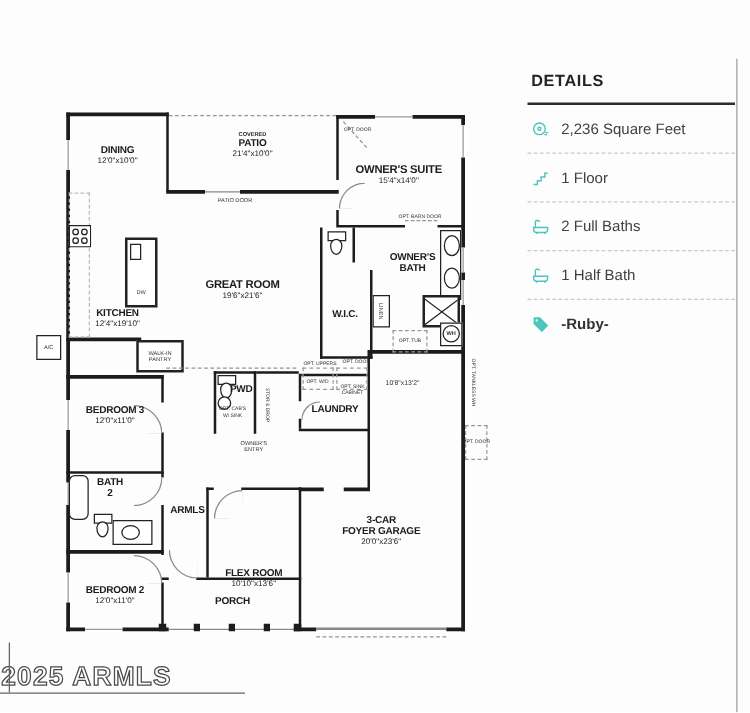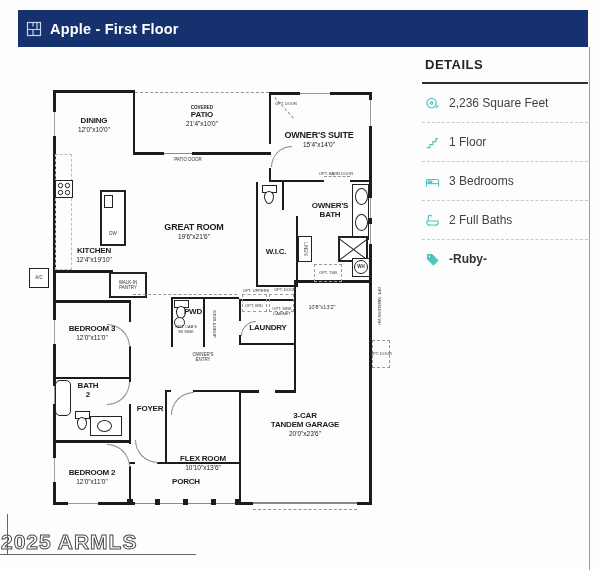--- a/index.html
+++ b/index.html
@@ -53,27 +53,20 @@
   .tinv{position:absolute;transform:translate(-50%,-50%);writing-mode:vertical-rl;font-size:4.5px;color:#333;white-space:nowrap;}
   
   #wm{position:absolute;left:1px;top:530px;font-size:21px;font-weight:bold;letter-spacing:1px;
       color:#fff;-webkit-text-stroke:1px #4a4a4a;}
 </style>
 </head>
 <body>
 
 <div id="stage">
 
-  <div id="hdr">
-    <svg width="16" height="16" viewBox="0 0 16 16" fill="none" stroke="#c7d2ef" stroke-width="1.2">
-      <rect x="1.5" y="1.5" width="13" height="13"></rect>
-      <path d="M1.5 8.5h5.5M7 1.5v4M7 8.5v6M7 8.5h7.5M11 1.5v7"></path>
-    </svg>
-    <span class="ttl">Apple - First Floor</span>
-  </div>
   <div class="vline" style="left:589px;top:47px;width:1px;height:523px;"></div>
 
   <div id="details">
     <h2>DETAILS</h2>
     <div class="rule"></div>
 
     <div class="drow">
       <svg width="15" height="15" viewBox="0 0 16 16" fill="none" stroke="currentColor" stroke-width="1.2">
         <circle cx="7" cy="7.5" r="5"></circle>
           <circle cx="7" cy="7.5" r="1.3"></circle>
@@ -82,39 +75,38 @@
       <span class="dlbl">2,236 Square Feet</span>
     </div>
 
     <div class="drow">
       <svg width="15" height="15" viewBox="0 0 16 16" fill="none" stroke="currentColor" stroke-width="1.2">
         <path d="M2 13.5h3.2v-3.2h3.2V7.1h3.2V3.9h2.4"></path>
       </svg>
       <span class="dlbl">1 Floor</span>
     </div>
 
-    <div class="drow">
-      <svg width="15" height="15" viewBox="0 0 16 16" fill="none" stroke="currentColor" stroke-width="1.2">
-        <path d="M1.5 12.5V6.8c0-.6.4-1 1-1h11c.6 0 1 .4 1 1v5.7"></path>
-          <path d="M1.5 10.3h13"></path>
-        <rect x="3.2" y="7.6" width="4.2" height="1.6" rx="0.8"></rect>
-          <path d="M1.5 12.5v1M14.5 12.5v1"></path>
-      </svg>
-      <span class="dlbl">3 Bedrooms</span>
-    </div>
 
     <div class="drow">
       <svg width="15" height="15" viewBox="0 0 16 16" fill="none" stroke="currentColor" stroke-width="1.2">
         <path d="M2 8.5h12v1.8c0 1.4-1.1 2.5-2.5 2.5h-7C3.1 12.8 2 11.7 2 10.3z"></path>
         <path d="M3.5 8.5V3.8c0-.7.6-1.3 1.3-1.3h.9c.7 0 1.3.6 1.3 1.3"></path>
           <path d="M4.5 13v1M11.5 13v1"></path>
       </svg>
       <span class="dlbl">2 Full Baths</span>
     </div>
 
+    <div class="drow">
+      <svg width="15" height="15" viewBox="0 0 16 16" fill="none" stroke="currentColor" stroke-width="1.2">
+        <path d="M2 8.5h12v1.8c0 1.4-1.1 2.5-2.5 2.5h-7C3.1 12.8 2 11.7 2 10.3z"></path>
+        <path d="M3.5 8.5V3.8c0-.7.6-1.3 1.3-1.3h.9c.7 0 1.3.6 1.3 1.3"></path>
+          <path d="M4.5 13v1M11.5 13v1"></path>
+      </svg>
+      <span class="dlbl">1 Half Bath</span>
+    </div>
 
 
     <div class="drow">
       <svg width="15" height="15" viewBox="0 0 16 16">
         <path fill="currentColor" d="M7.2 2H2.8c-.4 0-.8.3-.8.8v4.4c0 .2.1.4.2.6l6.3 6.3c.3.3.8.3 1.1 0l4.4-4.4c.3-.3.3-.8 0-1.1L7.7 2.2C7.6 2.1 7.4 2 7.2 2z"></path>
         <circle cx="4.6" cy="4.6" r="0.9" fill="#fff"></circle>
       </svg>
       <span class="dlbl b">-Ruby-</span>
     </div>
   </div>
@@ -282,36 +274,36 @@
       <span class="rn">PWD</span>
     </div>
     <div class="rl" style="left:240px;top:243px;">
       <span class="rn">LAUNDRY</span>
     </div>
     <div class="rl" style="left:60px;top:306px;">
       <span class="rn">BATH</span>
       <span class="rn">2</span>
     </div>
     <div class="rl" style="left:122px;top:324px;">
-      <span class="rn">FOYER</span>
+      <span class="rn">ARMLS</span>
     </div>
     <div class="rl" style="left:175px;top:332px;margin-top:46px;">
       <span class="rn">FLEX ROOM</span>
       <span class="rd">10'10"x13'6"</span>
     </div>
     <div class="rl" style="left:64px;top:392px;">
       <span class="rn">BEDROOM 2</span>
       <span class="rd">12'0"x11'0"</span>
     </div>
     <div class="rl" style="left:158px;top:397px;">
       <span class="rn">PORCH</span>
     </div>
     <div class="rl" style="left:277px;top:340px;">
       <span class="rn">3-CAR</span>
-      <span class="rn">TANDEM GARAGE</span>
+      <span class="rn">FOYER GARAGE</span>
       <span class="rd">20'0"x23'6"</span>
     </div>
 
     <div class="tin" style="left:160px;top:76px;">PATIO DOOR</div>
     <div class="tin tin2" style="left:100px;top:201px;">WALK-IN PANTRY</div>
     <div class="tin tin2" style="left:175px;top:273px;">OWNER'S ENTRY</div>
     <div class="tin" style="left:258px;top:20px;font-size:4px;">OPT. DOOR</div>
     <div class="tin" style="left:257px;top:206px;font-size:4px;">OPT. DOOR</div>
     <div class="tin" style="left:353px;top:270px;font-size:4px;">OPT. DOOR</div>
     <div class="tin" style="left:308px;top:90px;font-size:4px;">OPT. BARN DOOR</div>

